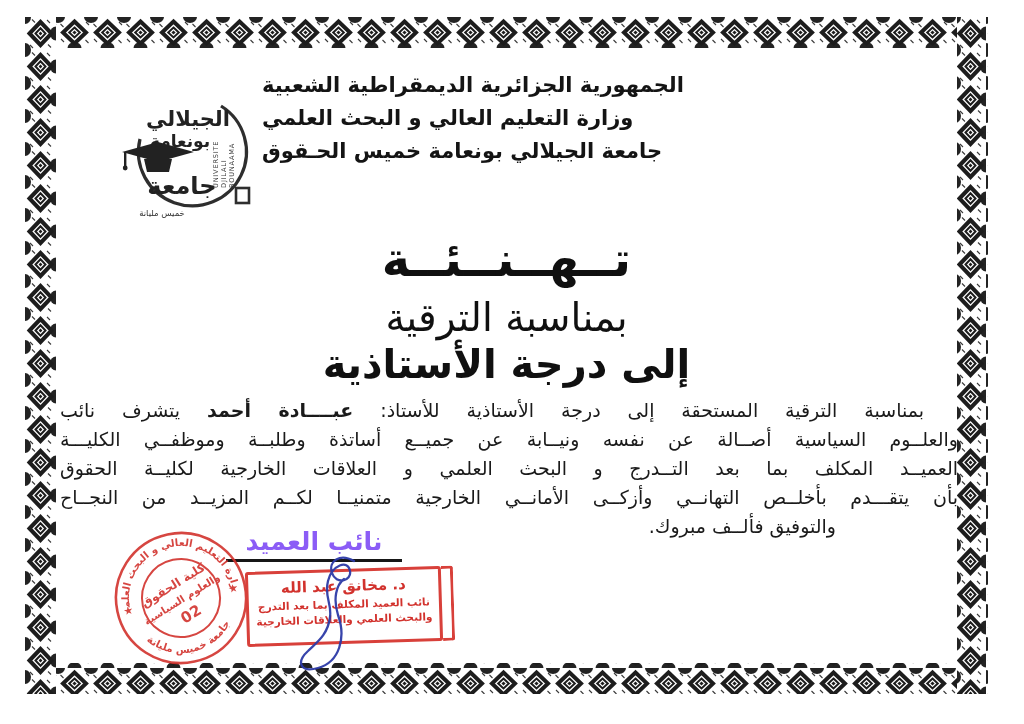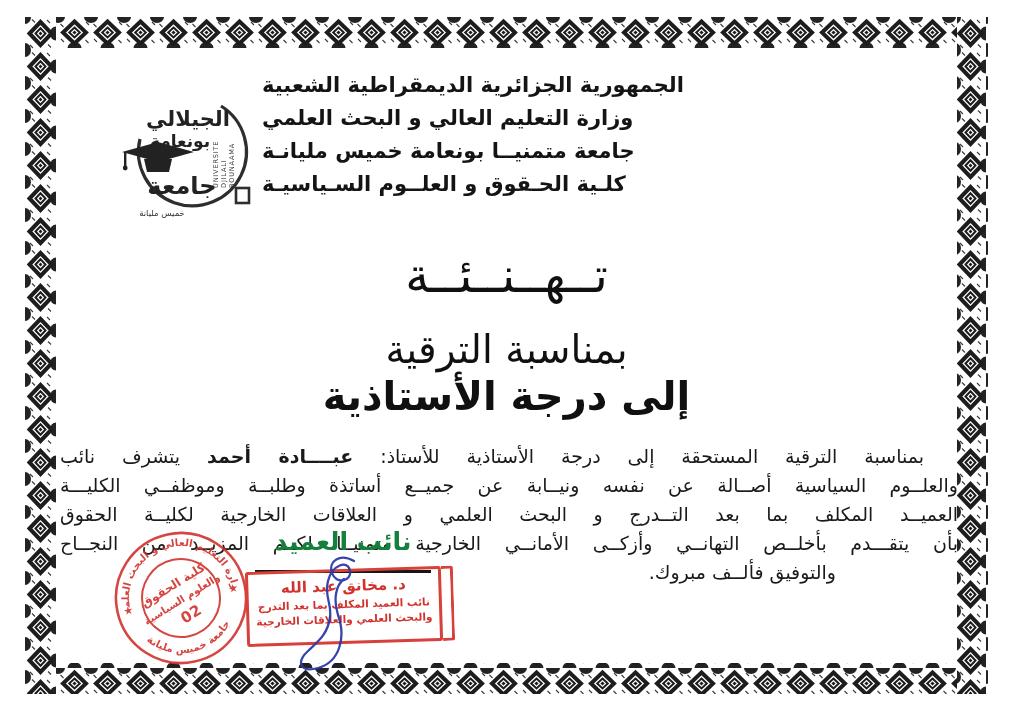--- a/index.html
+++ b/index.html
@@ -31,48 +31,48 @@
   .logo { position: absolute; left: 100px; top: 90px; width: 172px; height: 140px; }
 
   
   .title-block {
     position: absolute;
     top: 226px; left: 56px; width: 901px;
     text-align: center;
     direction: rtl;
     color: #101010;
   }
-  .title-main { font-size: 48px; font-weight: normal; line-height: 66px; margin: 16px; }
+  .title-main { font-size: 48px; font-weight: bold; line-height: 66px; margin: 0; }
   .title-sub1 { font-size: 39px; font-weight: normal; line-height: 52px; }
   .title-sub2 { font-size: 40px; font-weight: bold; line-height: 40px; }
 
   
   .body-text {
     position: absolute;
     top: 396px; left: 60px; width: 898px;
     direction: rtl;
     font-size: 19px;
     line-height: 29px;
     color: #1a1a1a;
   }
   .bline { text-align: justify; text-align-last: justify; white-space: nowrap; overflow: hidden; }
-  .bline.first { text-indent: 34px; margin-top: 46px; }
+  .bline.first { text-indent: 34px; }
   .bline.last  { text-align: left; text-align-last: right; padding-left: 0; padding-right: 122px; }
   .bold-name { font-weight: bold; }
 
   
   .vice-dean {
     position: absolute;
-    top: 527px; left: 255px; width: 176px;
+    top: 527px; left: 226px; width: 176px;
     direction: rtl;
     text-align: center;
     font-size: 25px;
     font-weight: bold;
-    color: #15803d;
-    padding-bottom: 14px;
+    color: #8b5cf6;
+    padding-bottom: 3px;
     border-bottom: 3px solid #161616;
   }
 
   
   .rect-stamp {
     position: absolute;
     left: 246px; top: 569px; width: 190px; height: 66px;
     border: 3px solid #d8403a;
     border-radius: 3px;
     transform: rotate(-1.8deg);
@@ -155,22 +155,21 @@
       <text x="0" y="0" font-size="6.6" letter-spacing="0.8">UNIVERSITE</text>
       <text x="0" y="8" font-size="6.6" letter-spacing="0.8">DJILALI</text>
       <text x="0" y="16" font-size="6.6" letter-spacing="0.8">BOUNAAMA</text>
     </g>
     <text x="62" y="126" text-anchor="middle" font-size="8.5" fill="#333">خميس مليانة</text>
   </svg>
 
   <div class="header-block">
     <div>الجمهورية الجزائرية الديمقراطية الشعبية</div>
     <div>وزارة التعليم العالي و البحث العلمي</div>
-    <div>جامعة متمنيــا بونعامة خميس مليانـة</div>
-    <div>كلـية الحـقوق و العلــوم السـياسيـة</div>
+    <div>جامعة الجيلالي بونعامة خميس الحـقوق</div>
   </div>
 
   <div class="title-block">
     <div class="title-main">تــهــنــئــة</div>
     <div class="title-sub1">بمناسبة الترقية</div>
     <div class="title-sub2">إلى درجة الأستاذية</div>
   </div>
 
   <div class="body-text">
     <div class="bline first"><span>بمناسبة الترقية المستحقة إلى درجة الأستاذية للأستاذ: </span><span class="bold-name">عبــــادة أحمد</span><span> يتشرف نائب</span></div>

